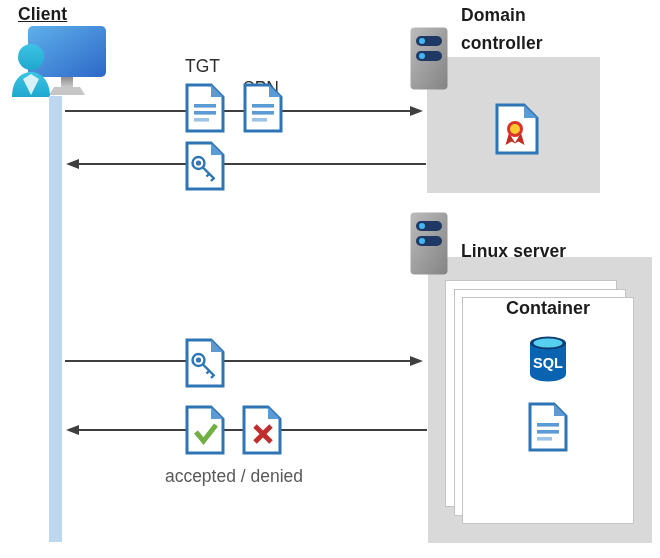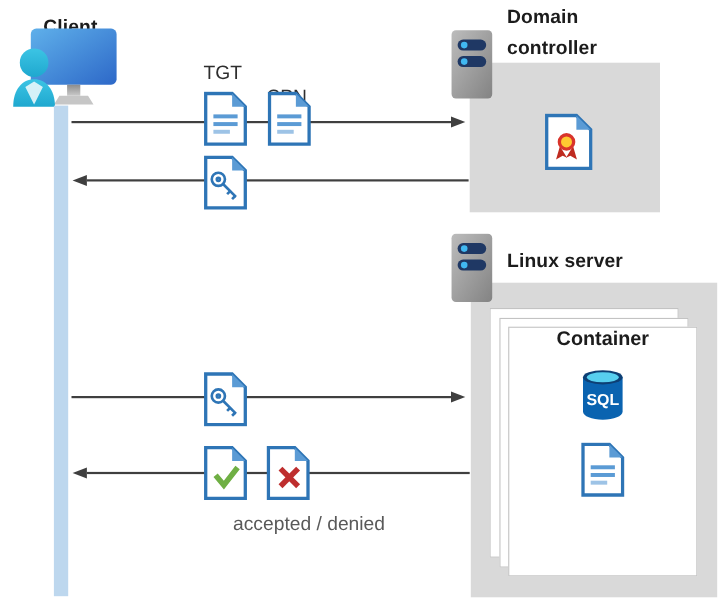--- a/index.html
+++ b/index.html
@@ -1,41 +1,41 @@
 <!DOCTYPE html>
 <html><head>
 <meta charset="utf-8">
 <style>
   html,body{margin:0;padding:0;background:#fff;}
   .canvas{position:relative;width:660px;height:558px;background:#fff;overflow:hidden;
           font-family:"Liberation Sans","DejaVu Sans",sans-serif;color:#1f1f1f;}
   .abs{position:absolute;}
   .heading{font-weight:bold;font-size:17.5px;color:#1c1c1c;letter-spacing:.1px;}
   .msg-label{font-size:17.5px;color:#2e2e2e;text-align:left;}
-  .result-label{font-size:17.5px;color:#595959;text-align:right;}
+  .result-label{font-size:17.5px;color:#595959;text-align:center;}
   .gray-box{background:#D9D9D9;}
   .lifeline{background:#BDD7EE;}
   .arrow{display:flex;align-items:center;height:12px;}
   .arrow .line{flex:1;height:2px;background:#3f3f3f;}
   .arrow .head-right{width:0;height:0;border-top:5.5px solid transparent;
       border-bottom:5.5px solid transparent;border-left:13px solid #3f3f3f;}
   .arrow .head-left{width:0;height:0;border-top:5.5px solid transparent;
       border-bottom:5.5px solid transparent;border-right:13px solid #3f3f3f;}
   .doc{width:40px;height:50px;}
   .card{position:absolute;width:170px;height:225px;background:#fff;border:1px solid #c3c3c3;}
   .card-front{display:flex;flex-direction:column;align-items:center;}
   .container-title{font-weight:bold;font-size:18px;color:#1c1c1c;}
   .keytab-label{font-size:17px;color:#262626;margin-top:6px;}
 </style>
 </head>
 <body>
 
 <div class="canvas">
 
-  <div class="abs heading" style="left:18px;top:14px;width:92px;text-align:center;">Client</div>
+  <div class="abs heading" style="left:18px;top:4px;width:92px;text-align:left;text-decoration:underline;">Client</div>
 
   <svg class="abs" style="left:8px;top:24px;" width="102" height="78" viewBox="0 0 102 78">
     <defs>
       <linearGradient id="gmon" x1="0" y1="0" x2="1" y2="1">
         <stop offset="0" stop-color="#5FB0EA"></stop>
           <stop offset="1" stop-color="#2D68C8"></stop>
       </linearGradient>
       <linearGradient id="gper" x1="0" y1="0" x2="0" y2="1">
         <stop offset="0" stop-color="#3CC4E4"></stop>
           <stop offset="1" stop-color="#1FA8CF"></stop>
@@ -177,21 +177,21 @@
           <stop offset="1" stop-color="#838383"></stop>
       </linearGradient>
     </defs>
     <rect x="0.5" y="0.5" width="37" height="62" rx="4" fill="url(#gsrv2)"></rect>
     <rect x="6" y="9" width="26" height="10" rx="5" fill="#1F3864"></rect>
     <circle cx="12" cy="14" r="3" fill="#41B8F1"></circle>
     <rect x="6" y="24" width="26" height="10" rx="5" fill="#1F3864"></rect>
     <circle cx="12" cy="29" r="3" fill="#41B8F1"></circle>
   </svg>
 
-  <div class="abs heading" style="left:461px;top:227px;width:185px;">Linux server</div>
+  <div class="abs heading" style="left:461px;top:241px;width:185px;">Linux server</div>
 
   <div class="card" style="left:445px;top:280px;"></div>
   <div class="card" style="left:454px;top:289px;"></div>
 
   <div class="card card-front" style="left:462px;top:297px;">
     <div class="container-title">Container</div>
 
     <svg style="margin-top:16px;" width="42" height="47" viewBox="0 0 42 47">
       <path d="M3 8 v31 c0 4.2 8 7.5 18 7.5 s18 -3.3 18 -7.5 V8 z" fill="#0A63B0"></path>
       <ellipse cx="21" cy="8" rx="18" ry="6.5" fill="#0D3F74"></ellipse>

